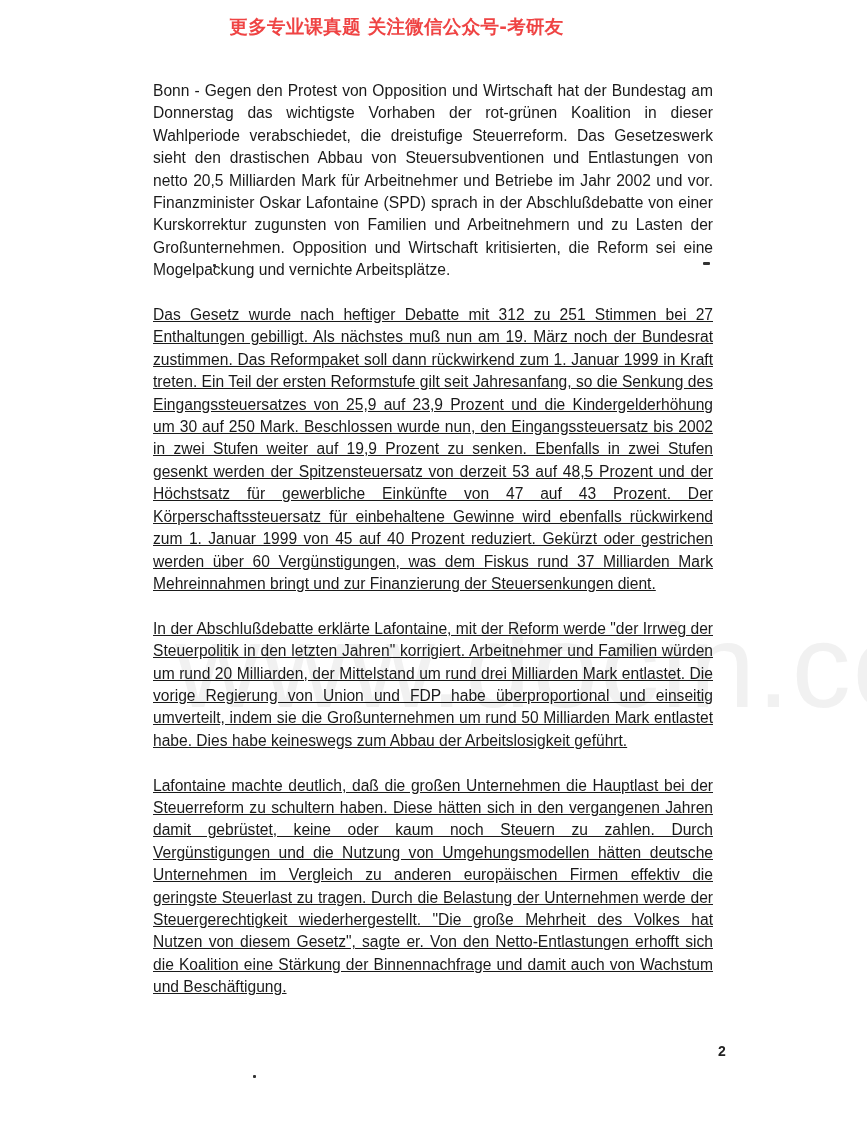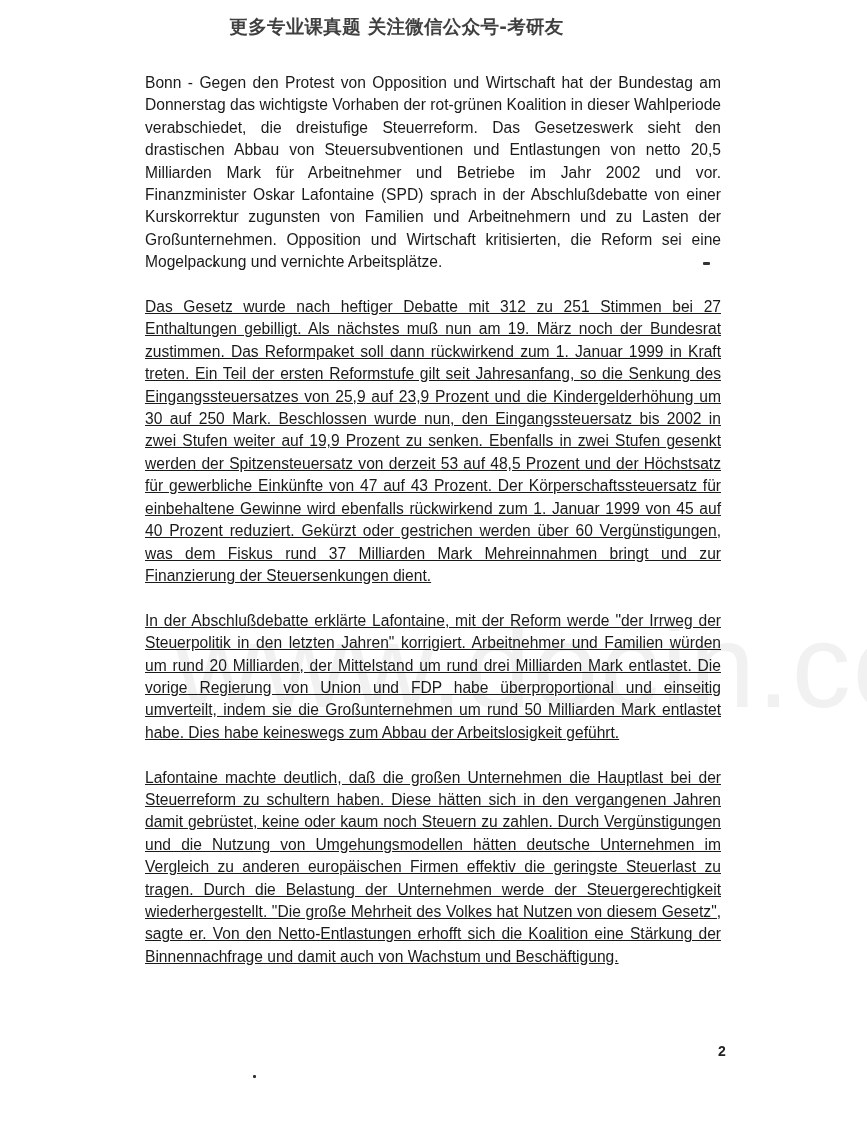--- a/index.html
+++ b/index.html
@@ -1,27 +1,27 @@
 <!DOCTYPE html>
 <html><head>
 <meta charset="utf-8">
 <style>
   html, body { margin: 0; padding: 0; background: #ffffff; }
   body { width: 867px; height: 1122px; position: relative; overflow: hidden; }
   .header {
     position: absolute; top: 14px; left: 0; width: 793px; text-align: center;
-    color: #404040; font-family: "DejaVu Sans", sans-serif; font-weight: bold;
+    color: #ef4444; font-family: "DejaVu Sans", sans-serif; font-weight: bold;
     font-size: 18.5px; letter-spacing: 0.3px;
   }
   .page {
     position: absolute; left: 137px; top: 64px; width: 592px;
     font-family: "Liberation Sans", sans-serif; font-size: 15.6px;
     line-height: 22.4px; color: #1a1a1a;
   }
-  .para { margin: 8px; text-align: justify; text-align-last: left; }
+  .para { margin: 16px; text-align: justify; text-align-last: left; }
   .para + .para { margin-top: 22.4px; text-decoration: underline; }
   .watermark {
     position: absolute; left: 175px; top: 598px; font-family: "Liberation Sans", sans-serif;
     font-size: 118px; color: rgba(150,150,150,0.13); letter-spacing: 2px; pointer-events: none;
     white-space: nowrap;
   }
   .page-number {
     position: absolute; left: 718px; top: 1043px; font-family: "Liberation Sans", sans-serif;
     font-weight: bold; font-size: 14px; color: #222;
   }

